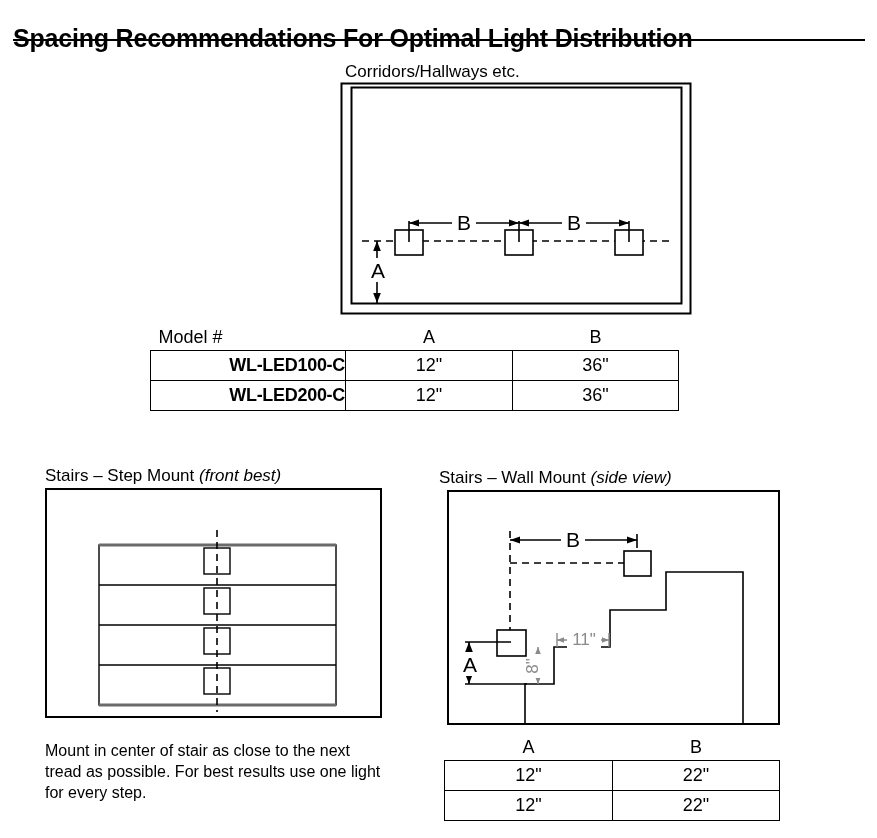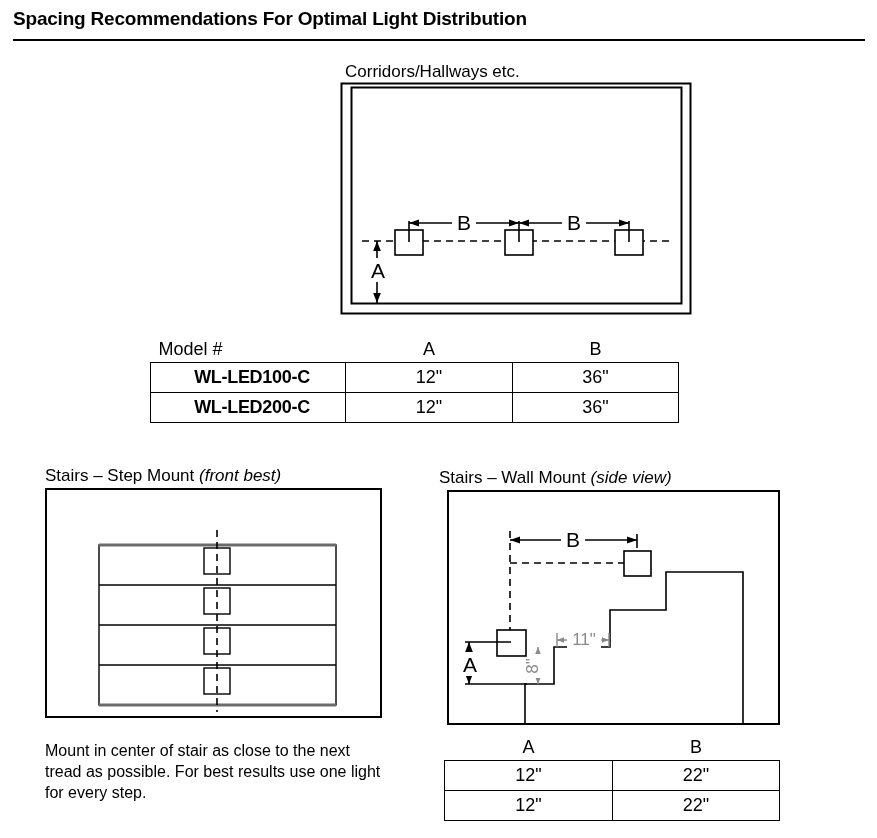--- a/index.html
+++ b/index.html
@@ -13,22 +13,22 @@
     position: relative;
     font-family: "Liberation Sans", sans-serif;
     color: #000000;
     overflow: hidden;
   }
   .abs { position: absolute; }
 
   
   #page-title {
     left: 13px;
-    top: 8px;
-    font-size: 19px;
+    top: 24px;
+    font-size: 25px;
     font-weight: bold;
     letter-spacing: -0.2px;
     white-space: nowrap;
   }
   #title-rule {
     left: 13px;
     top: 39px;
     width: 852px;
     height: 2px;
     background: #000;
@@ -61,36 +61,36 @@
     font-size: 18px;
   }
   table.spec td, table.spec th {
     border: 1.6px solid #000;
     padding: 0;
     text-align: center;
     font-weight: normal;
     height: 29px;
   }
   table.spec td.model {
-    text-align: center;
+    text-align: right;
     padding-left: 8px;
     font-weight: bold;
     letter-spacing: -0.3px;
   }
   table.spec tr.head th {
     border: none;
     height: 26px;
     font-weight: normal;
   }
   table.spec tr.head th.model-head {
     text-align: left;
     padding-left: 8px;
   }
 
-  #corridor-table { left: 150px; top: 336px; }
+  #corridor-table { left: 150px; top: 324px; }
   #corridor-table col.c-model { width: 195px; }
   #corridor-table col.c-a { width: 167px; }
   #corridor-table col.c-b { width: 166px; }
 
   #wallmount-table { left: 444px; top: 734px; }
   #wallmount-table col.w-a { width: 168px; }
   #wallmount-table col.w-b { width: 167px; }
 
   
   svg { display: block; }

